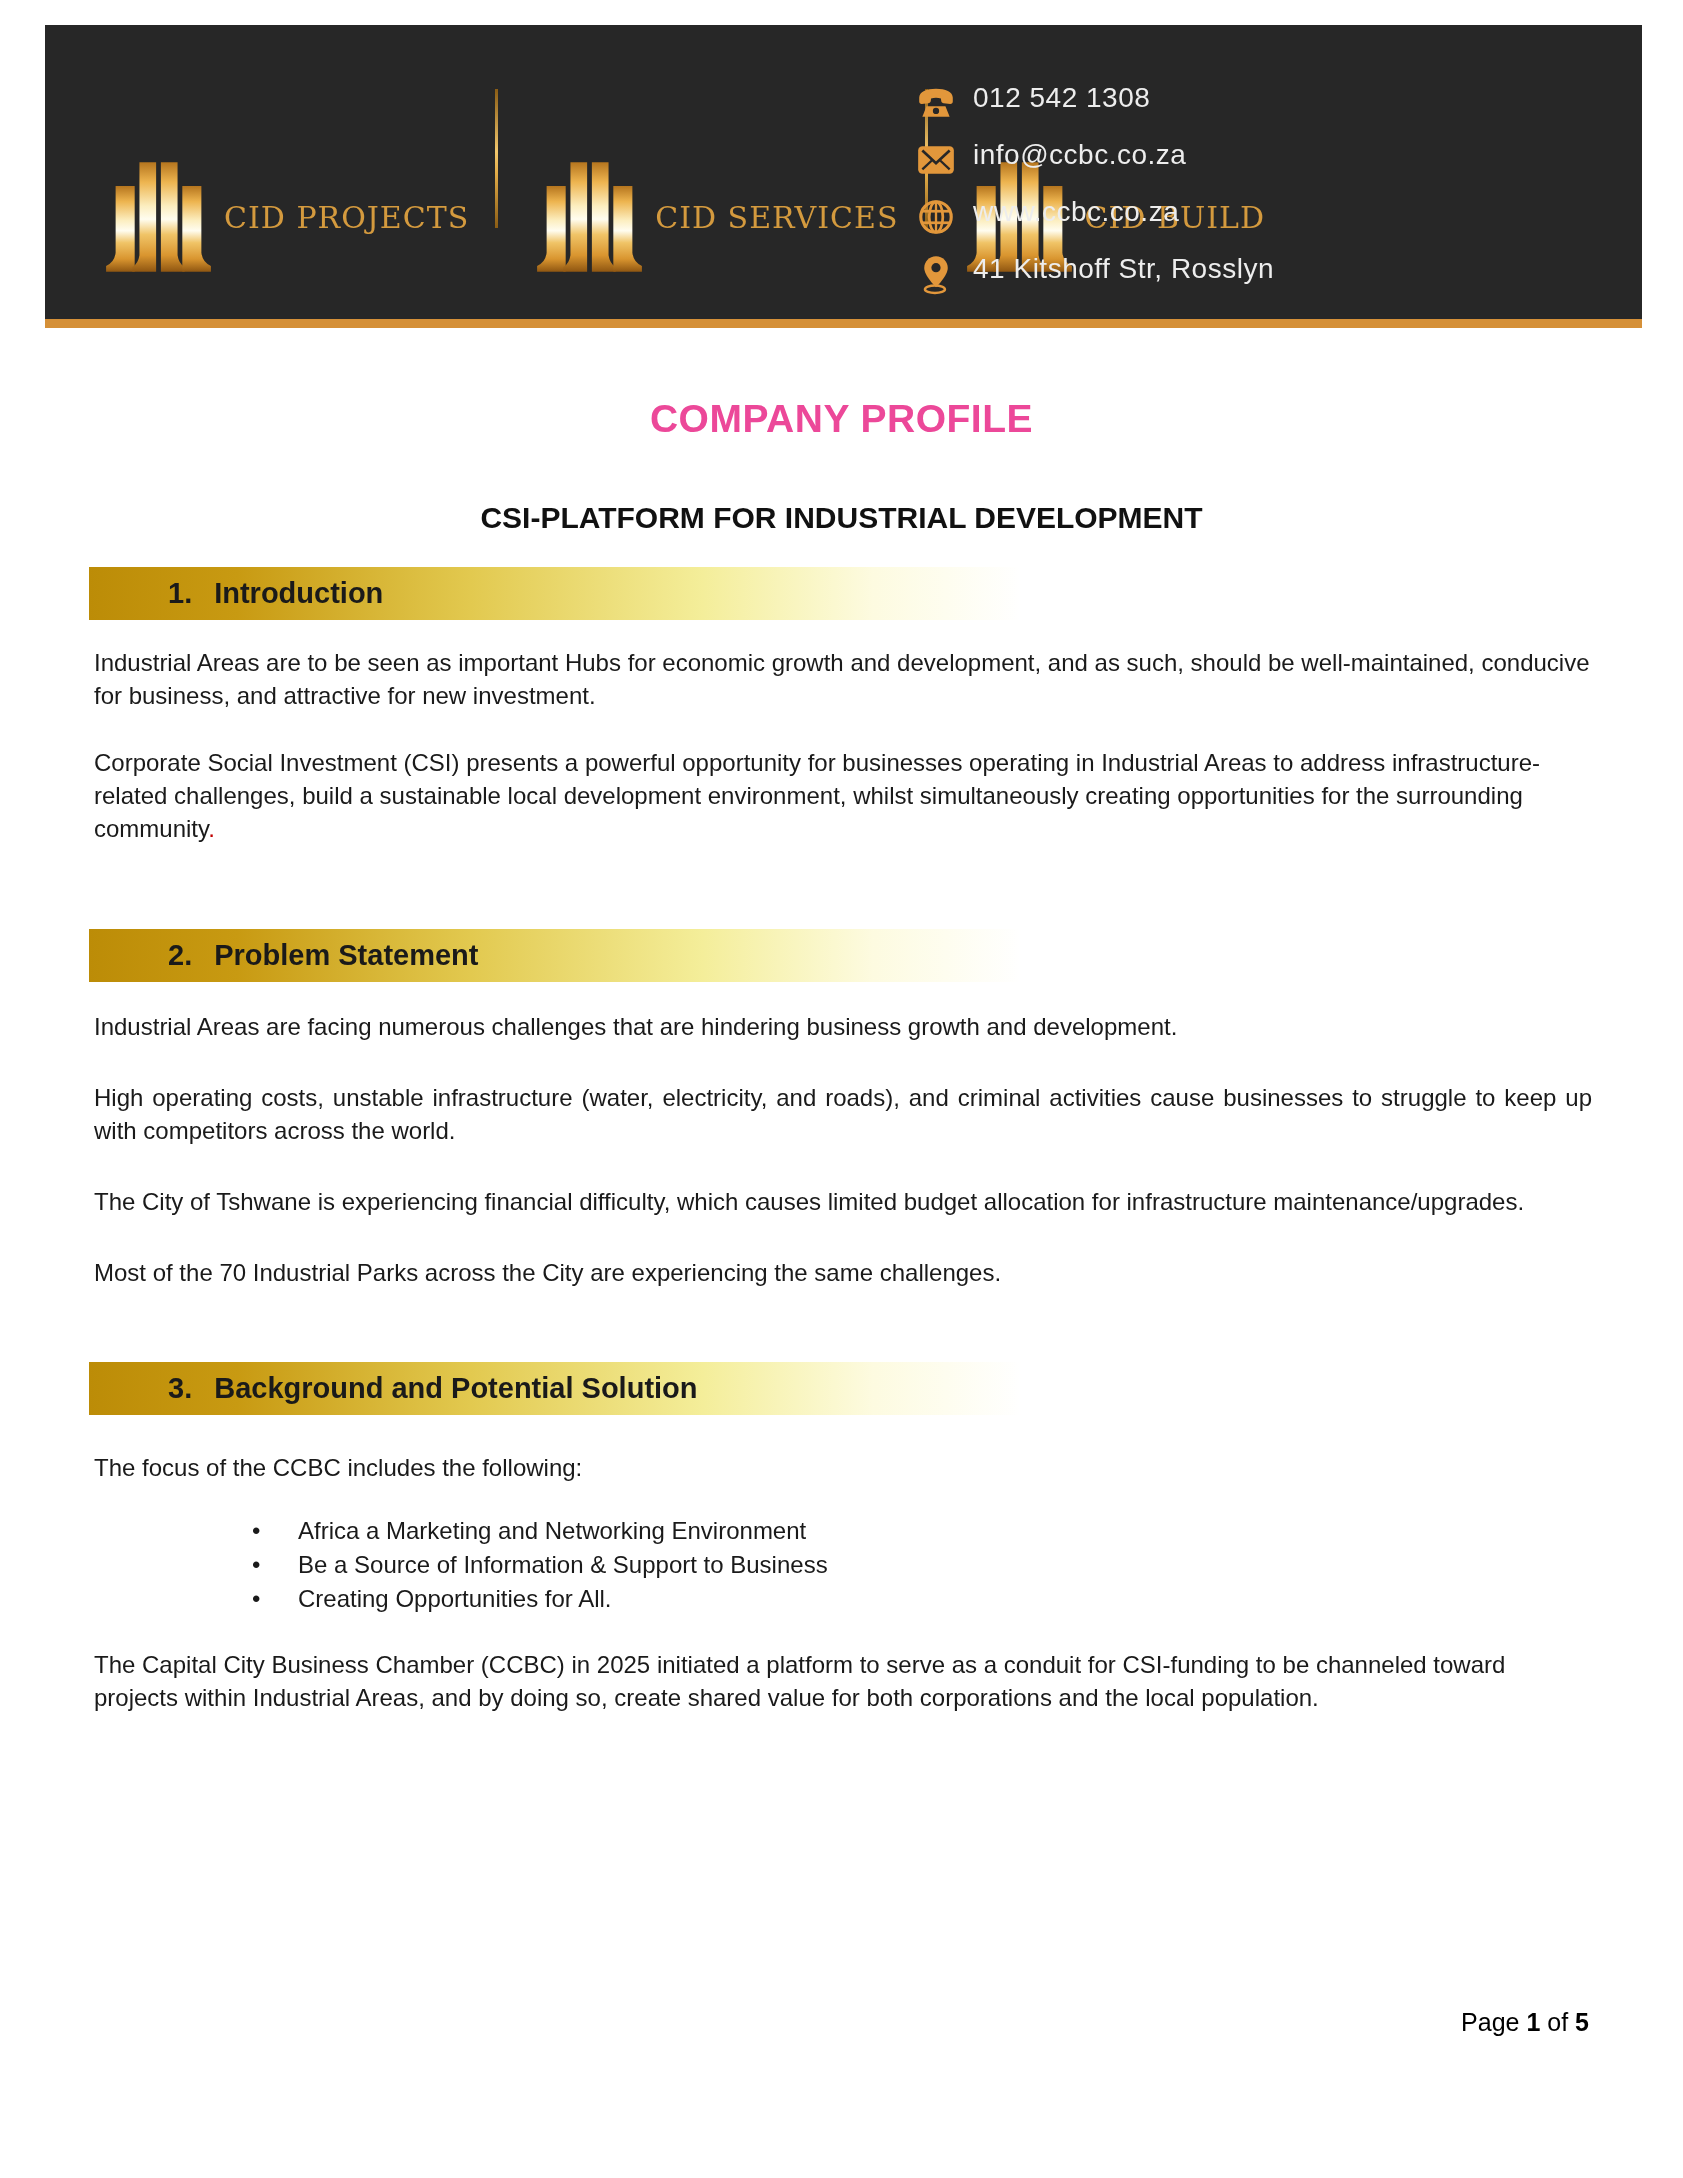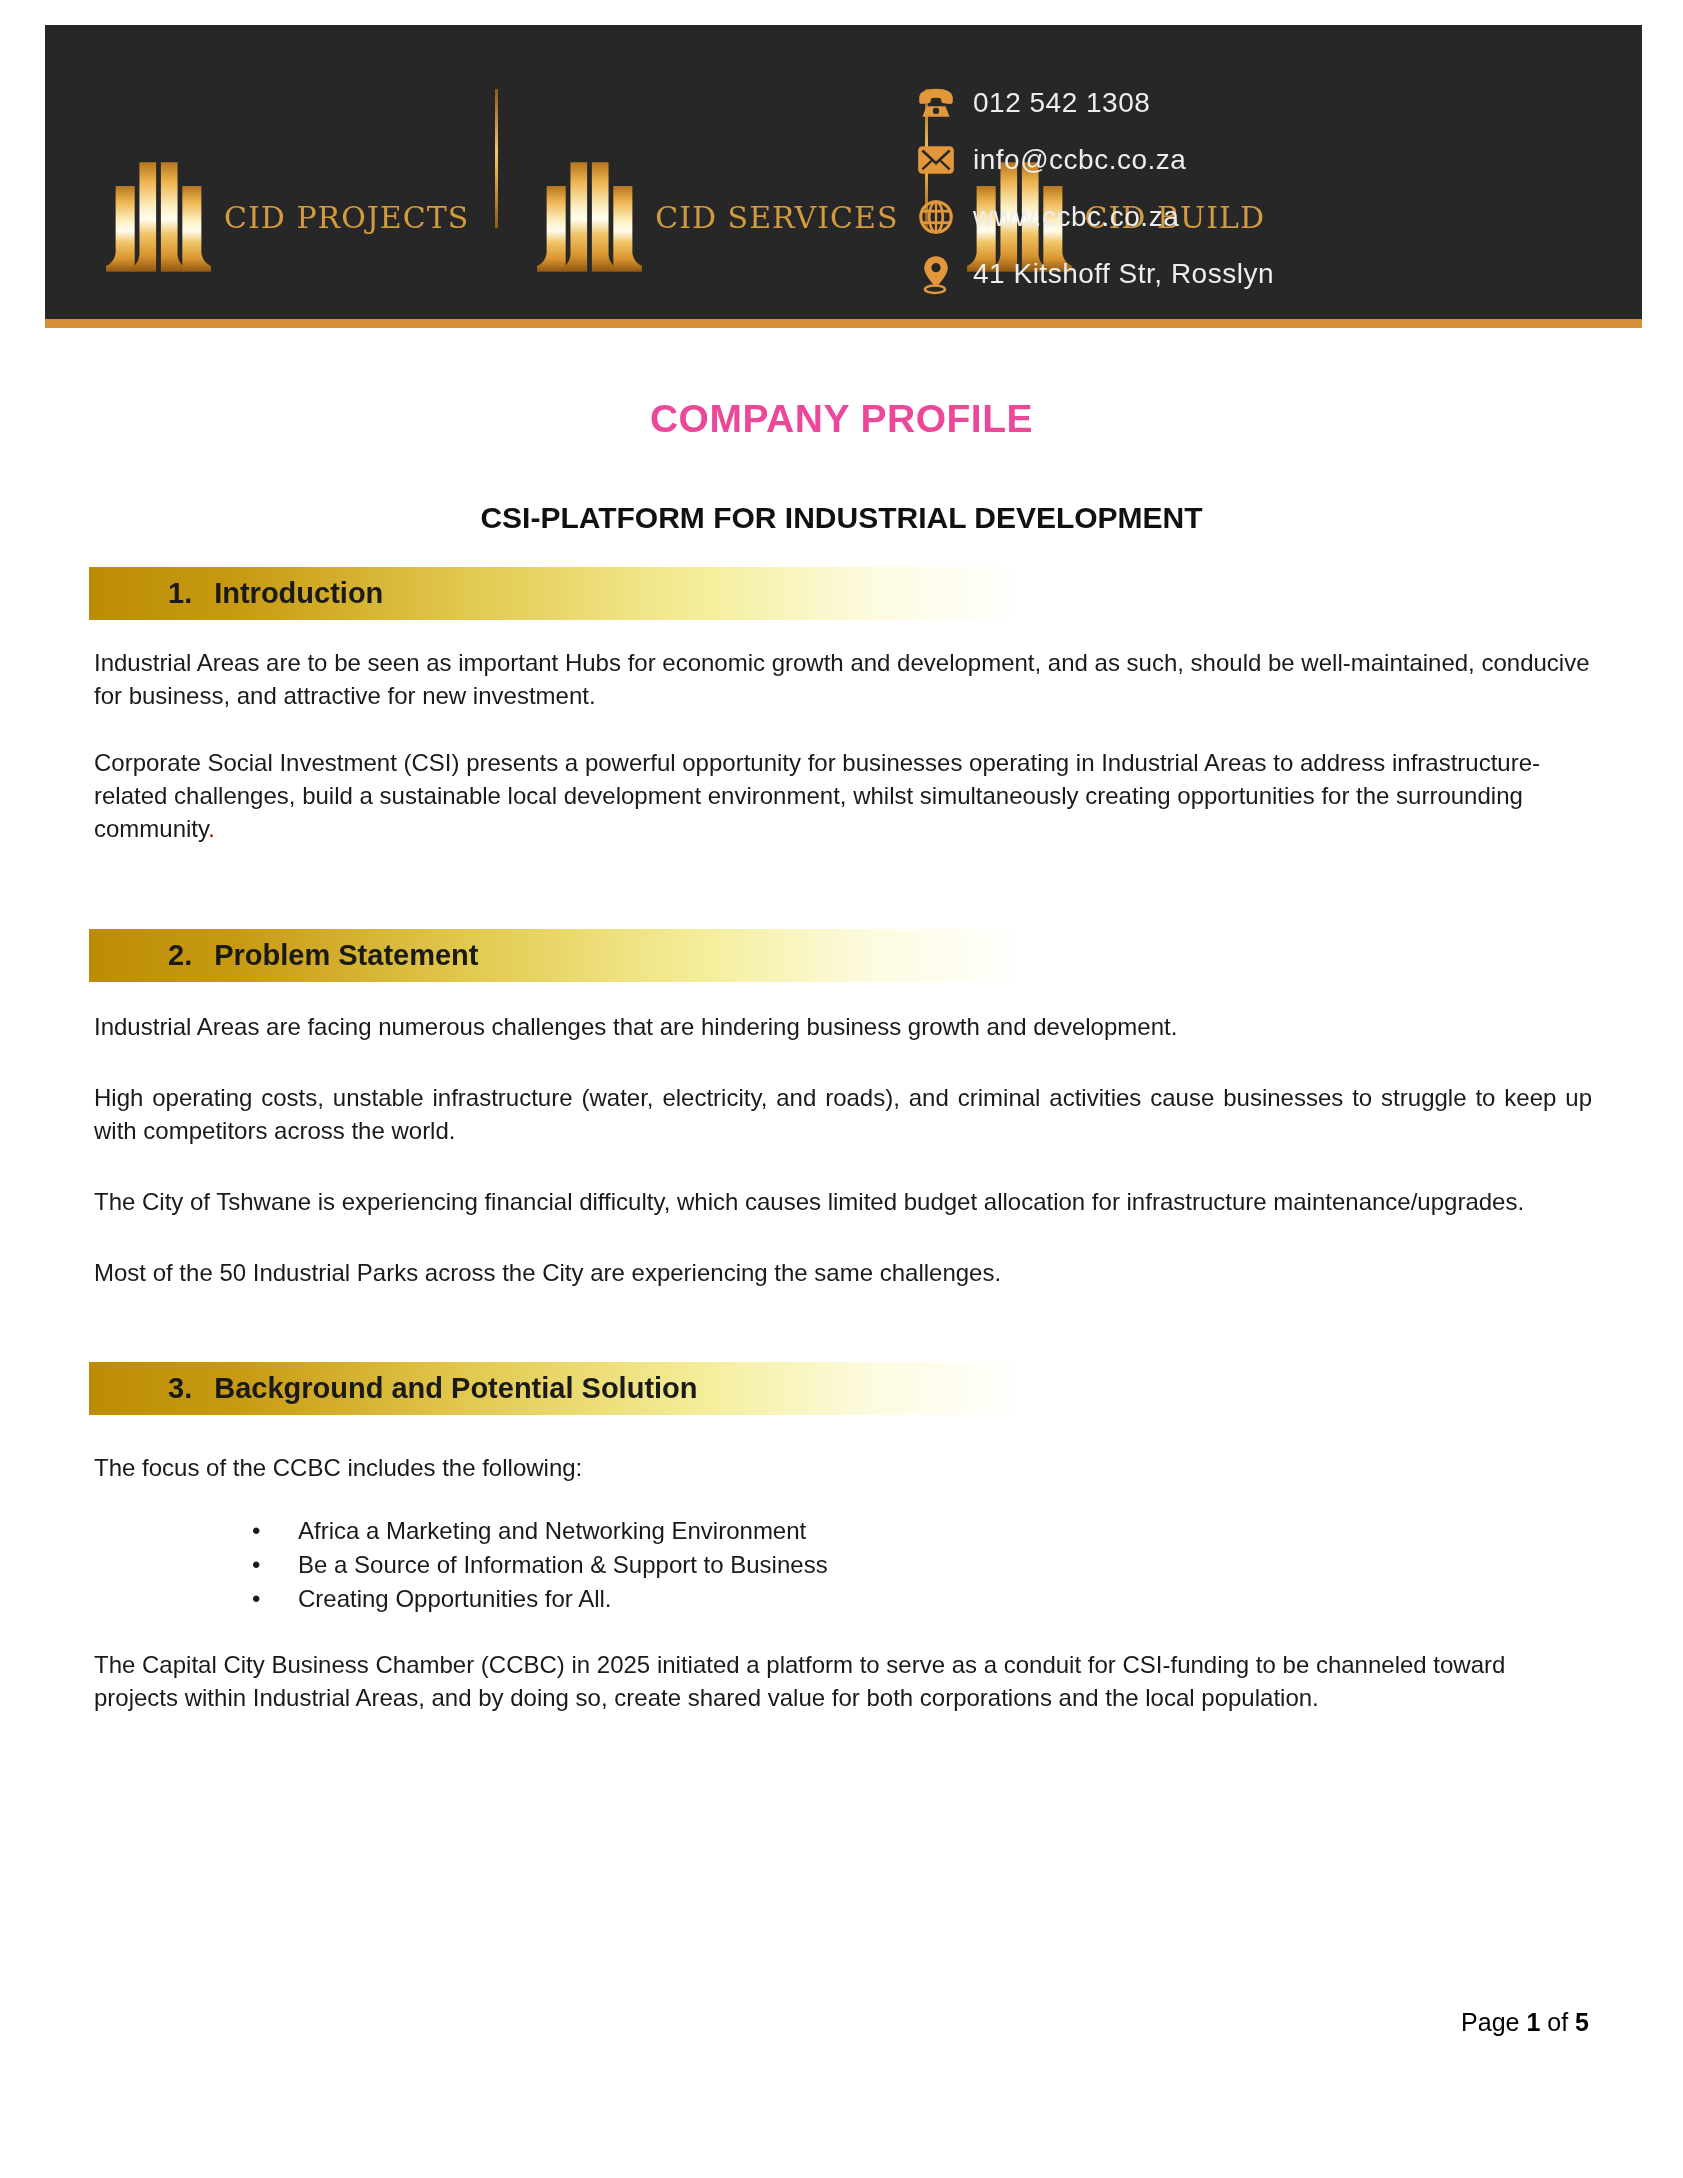--- a/index.html
+++ b/index.html
@@ -23,21 +23,21 @@
     font-size:30px; color:#D49A3E; letter-spacing:1px; white-space:nowrap;
   }
   .logo-sep {
     width:3px; height:139px; margin:0 26px 51px 26px;
     background:linear-gradient(180deg,#8a5c14 0%,#f2c76d 45%,#e3ad49 60%,#8a5c14 100%);
   }
   .contact {
     position:absolute; right:368px; top:57px;
     display:flex; flex-direction:column; gap:15px;
   }
-  .contact-row { display:flex; align-items:center; gap:16px; }
+  .contact-row { display:flex; align-items:flex-start; gap:16px; }
   .contact-row .cicon { width:42px; height:42px; flex:0 0 42px; }
   .contact-text {
     color:#ededed; font-size:28px; letter-spacing:0.5px; white-space:nowrap;
   }
   .accent-bar { height:9px; background:#D59038; }
 
   
   .doc-title {
     margin-top:44px; text-align:center; font-size:39px; font-weight:bold;
     color:#ec4899; letter-spacing:0.5px;
@@ -184,21 +184,21 @@
   <p class="para mt26">Industrial Areas are to be seen as important Hubs for economic growth and development, and as such, should be well-maintained, conducive for business, and attractive for new investment.</p>
   <p class="para mt34"><span>Corporate Social Investment (CSI) presents a powerful opportunity for businesses operating in Industrial Areas to address infrastructure-related challenges, build a sustainable local development environment, whilst simultaneously creating opportunities for the surrounding community</span><span class="red-period">.</span></p>
 
   <div class="sec-bar mt85">
     <span class="sec-num">2.</span>
     <span class="sec-label">Problem Statement</span>
   </div>
   <p class="para mt28">Industrial Areas are facing numerous challenges that are hindering business growth and development.</p>
   <p class="para just mt38">High operating costs, unstable infrastructure (water, electricity, and roads), and criminal activities cause businesses to struggle to keep up with competitors across the world.</p>
   <p class="para just mt38">The City of Tshwane is experiencing financial difficulty, which causes limited budget allocation for infrastructure maintenance/upgrades.</p>
-  <p class="para mt38">Most of the 50 Industrial Parks across the City are experiencing the same challenges.</p>
+  <p class="para mt38">Most of the 70 Industrial Parks across the City are experiencing the same challenges.</p>
 
   <div class="sec-bar mt74">
     <span class="sec-num">3.</span>
     <span class="sec-label">Background and Potential Solution</span>
   </div>
   <p class="para mt36">The focus of the CCBC includes the following:</p>
 
   <div class="bullets">
     <div class="bullet-item">
       <span class="bullet-dot">•</span>

